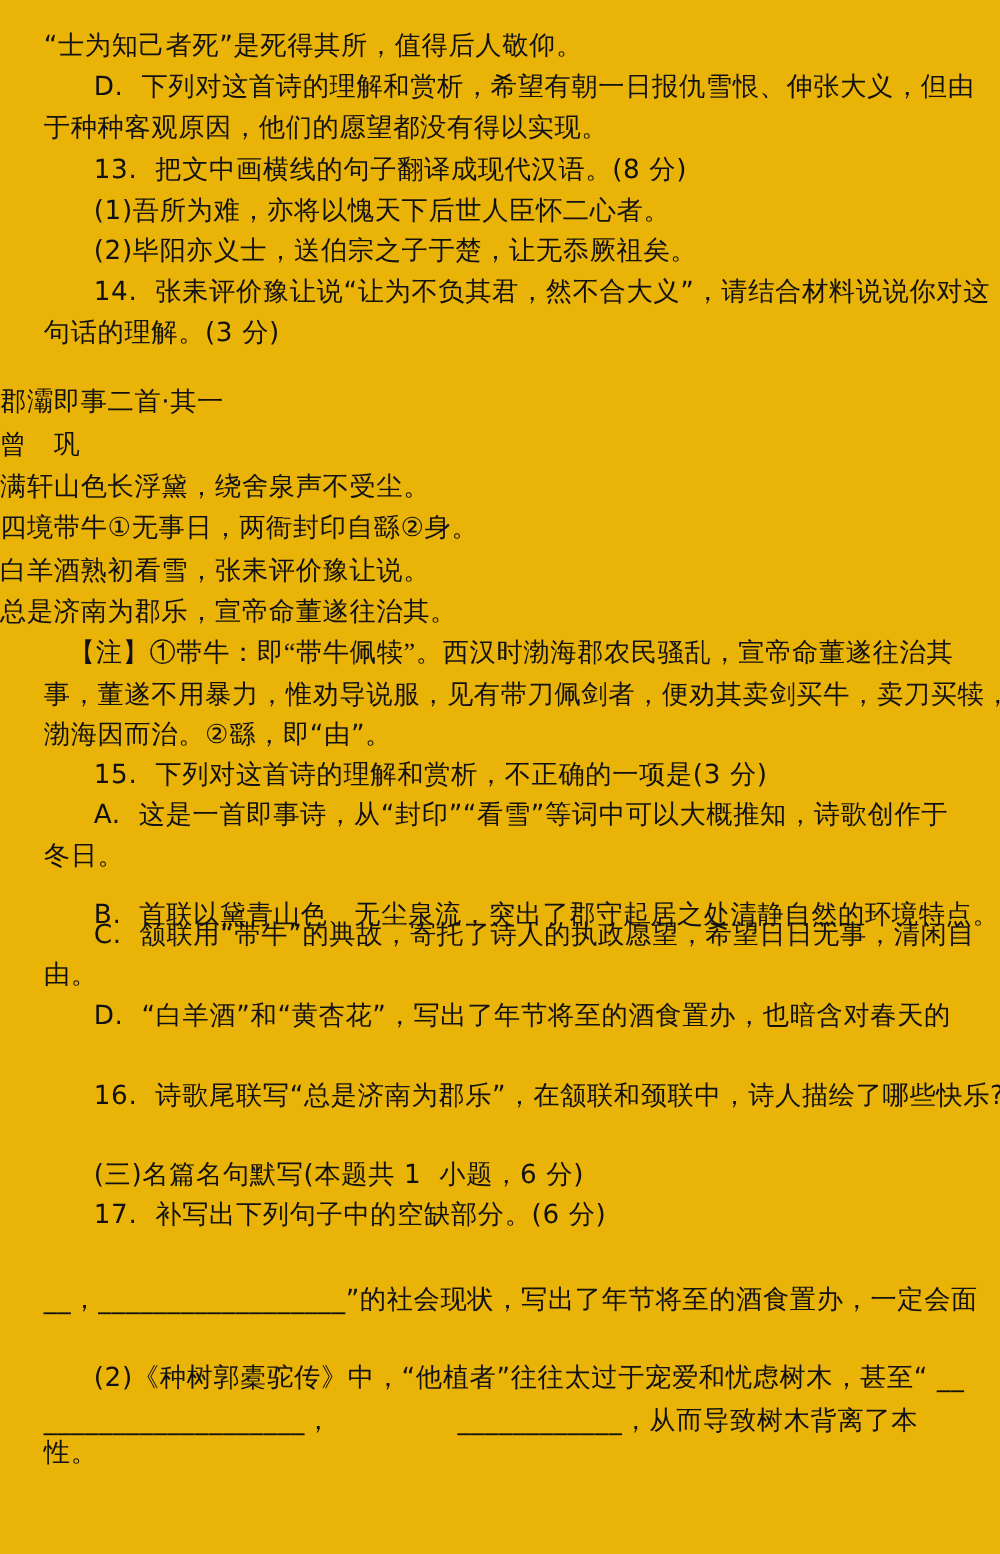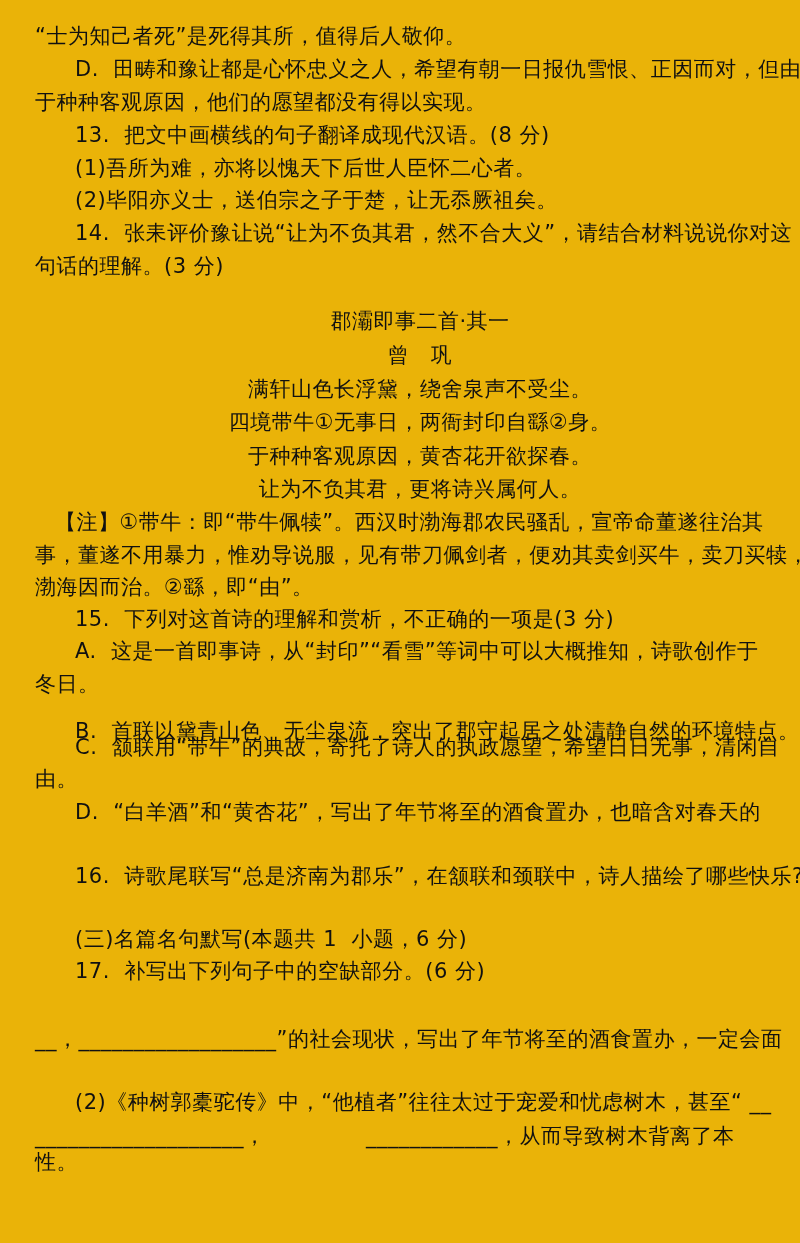--- a/index.html
+++ b/index.html
@@ -25,50 +25,49 @@
     line-height: 30px;
     white-space: pre;
     letter-spacing: 0.5px;
     text-align: left;
   }
   .indent {
     left: 75px;
   }
   .indent-small {
     left: 55px;
+    font-family: Liberation Serif, serif;
   }
   .center {
     left: 0;
     right: 0;
-    text-align: center;
-    padding-left: 40px;
   }
 </style>
 </head>
 <body>
 
 <div id="page">
 
   <div class="line" style="top:21px">“士为知己者死”是死得其所，值得后人敬仰。</div>
-  <div class="line indent" style="top:54px">D.  田畴和豫让都是心怀忠义之人，希望有朝一日报仇雪恨、正因而对，但由</div>
+  <div class="line indent" style="top:54px">D.  下列对这首诗的理解和赏析，希望有朝一日报仇雪恨、伸张大义，但由</div>
   <div class="line" style="top:87px">于种种客观原因，他们的愿望都没有得以实现。</div>
 
   <div class="line indent" style="top:120px">13.  把文中画横线的句子翻译成现代汉语。(8 分)</div>
   <div class="line indent" style="top:153px">(1)吾所为难，亦将以愧天下后世人臣怀二心者。</div>
   <div class="line indent" style="top:185px">(2)毕阳亦义士，送伯宗之子于楚，让无忝厥祖矣。</div>
 
   <div class="line indent" style="top:218px">14.  张耒评价豫让说“让为不负其君，然不合大义”，请结合材料说说你对这</div>
   <div class="line" style="top:251px">句话的理解。(3 分)</div>
 
   <div class="line center" style="top:306px">郡灞即事二首·其一</div>
   <div class="line center" style="top:340px">曾　巩</div>
   <div class="line center" style="top:374px">满轩山色长浮黛，绕舍泉声不受尘。</div>
   <div class="line center" style="top:407px">四境带牛①无事日，两衙封印自繇②身。</div>
-  <div class="line center" style="top:441px">于种种客观原因，黄杏花开欲探春。</div>
-  <div class="line center" style="top:474px">让为不负其君，更将诗兴属何人。</div>
+  <div class="line center" style="top:441px">白羊酒熟初看雪，张耒评价豫让说。</div>
+  <div class="line center" style="top:474px">总是济南为郡乐，宣帝命董遂往治其。</div>
 
   <div class="line indent-small" style="top:507px">【注】①带牛：即“带牛佩犊”。西汉时渤海郡农民骚乱，宣帝命董遂往治其</div>
   <div class="line" style="top:540px">事，董遂不用暴力，惟劝导说服，见有带刀佩剑者，便劝其卖剑买牛，卖刀买犊，</div>
   <div class="line" style="top:572px">渤海因而治。②繇，即“由”。</div>
 
   <div class="line indent" style="top:604px">15.  下列对这首诗的理解和赏析，不正确的一项是(3 分)</div>
   <div class="line indent" style="top:636px">A.  这是一首即事诗，从“封印”“看雪”等词中可以大概推知，诗歌创作于</div>
   <div class="line" style="top:669px">冬日。</div>
   <div class="line indent" style="top:716px">B.  首联以黛青山色、无尘泉流，突出了郡守起居之处清静自然的环境特点。</div>
   <div class="line indent" style="top:732px">C.  颔联用“带牛”的典故，寄托了诗人的执政愿望，希望日日无事，清闲自</div>

